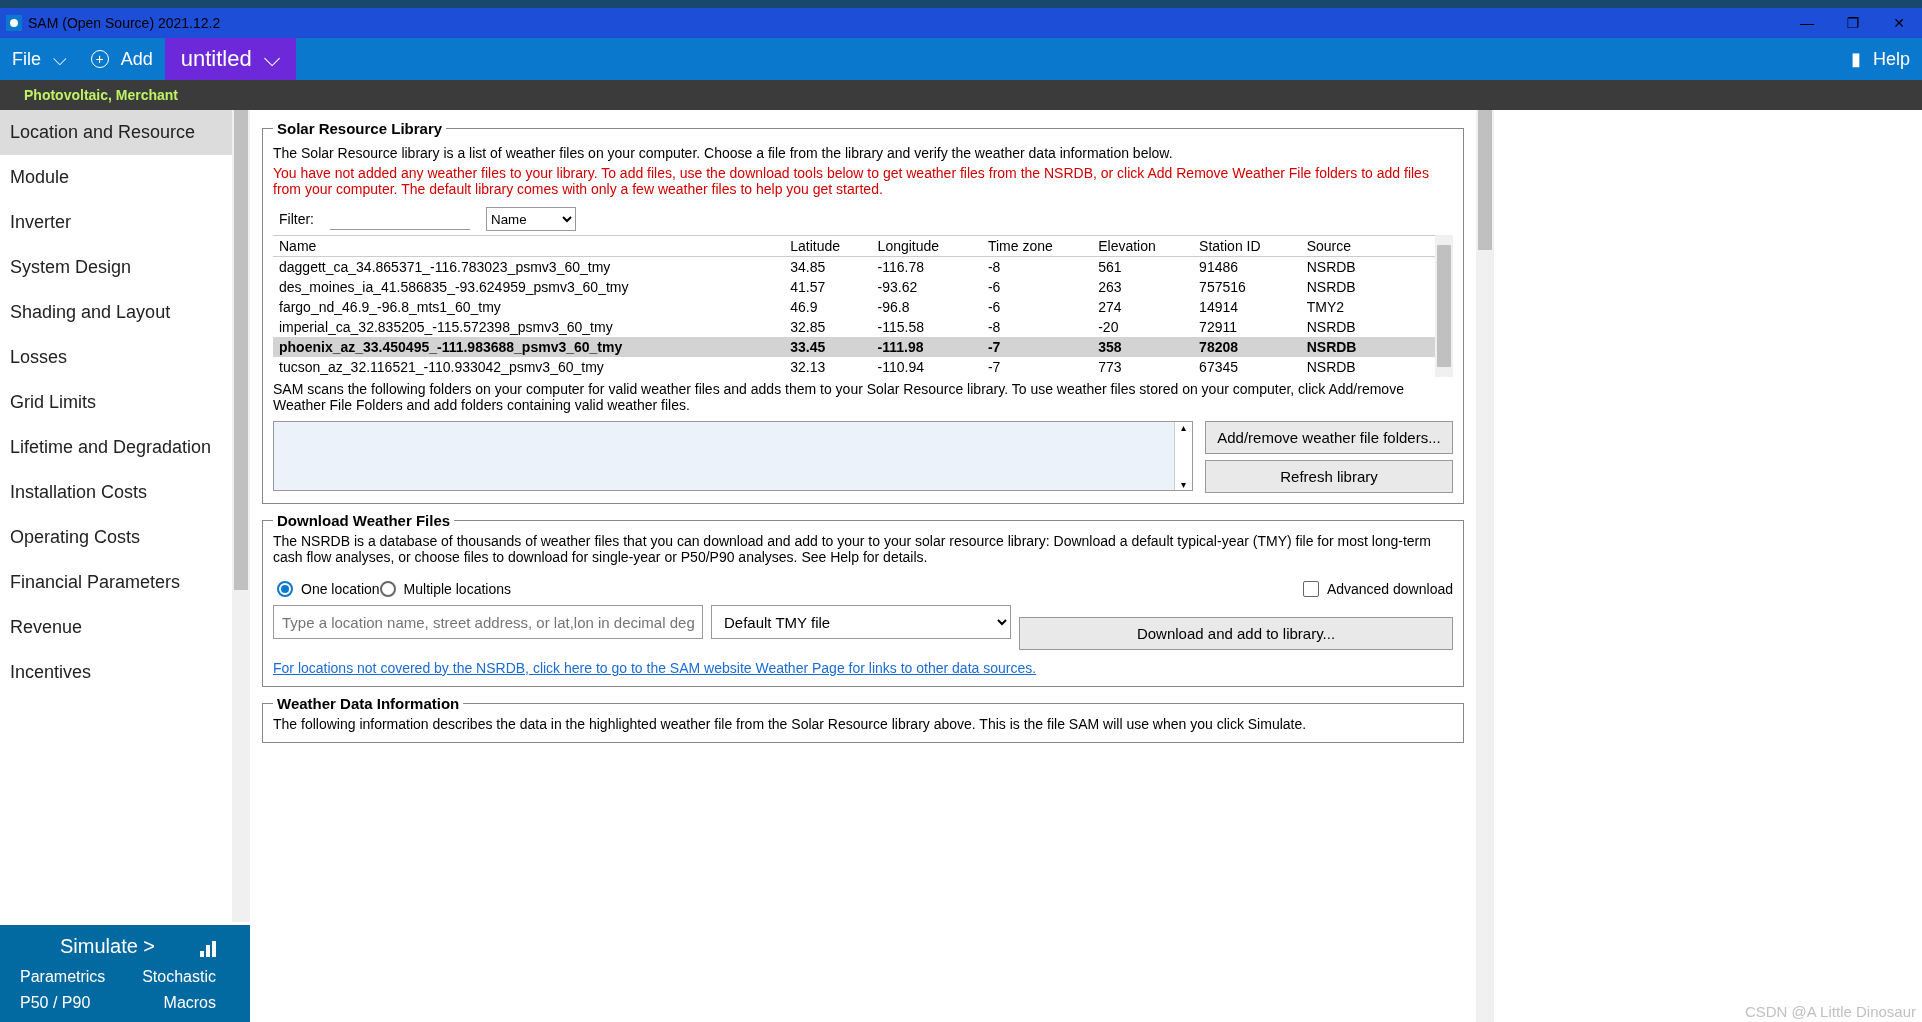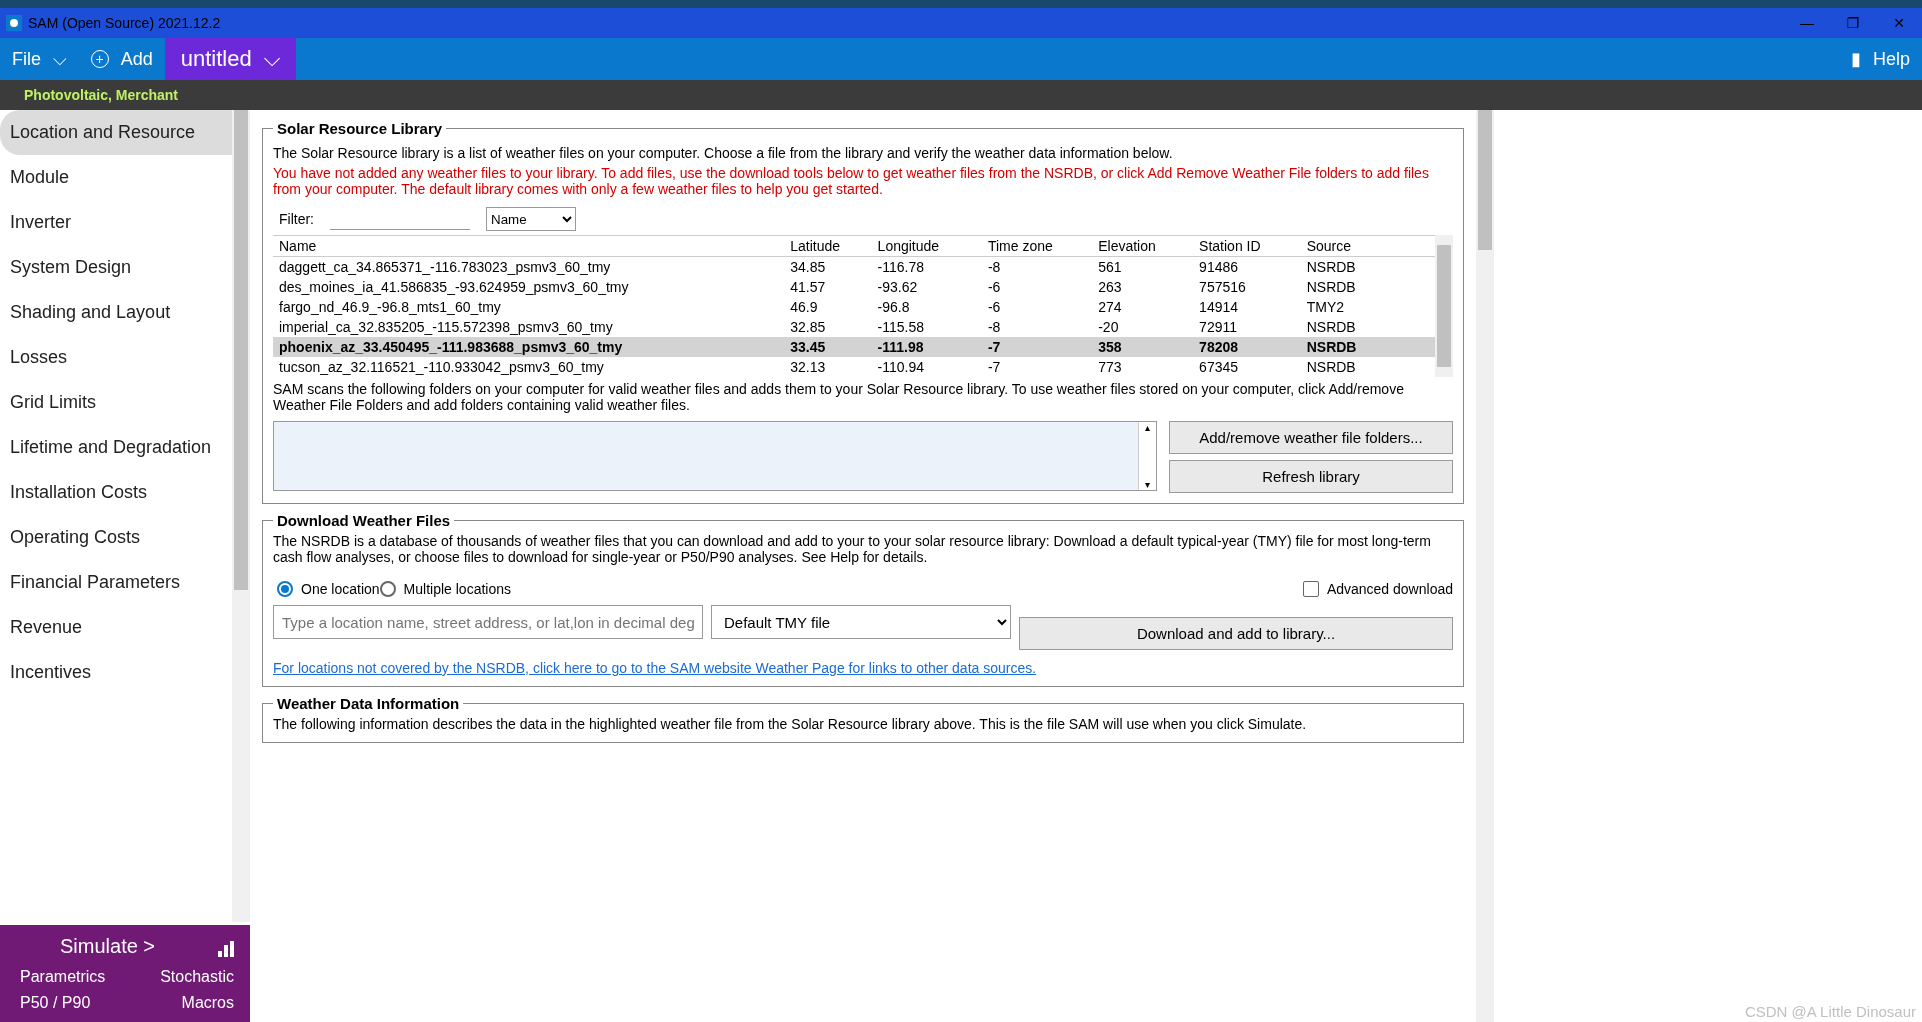--- a/index.html
+++ b/index.html
@@ -13,23 +13,23 @@
   .menubar { height: 42px; background: #0a78cc; display: flex; align-items: stretch; color: #fff; }
   .menubar .menuitem { display: flex; align-items: center; padding: 0 12px; font-size: 18px; gap: 12px; }
   .menubar .tab-active { background: #6d28d9; font-size: 22px; font-weight: 300; padding: 0 16px; justify-content: space-between; }
   .menubar .spacer { flex: 1; }
   .subheader { height: 30px; background: #3b3b3b; color: #bef264; display: flex; align-items: center; padding-left: 24px; font-weight: 600; font-size: 14px; }
   .main { display: flex; height: calc(1022px - 8px - 30px - 42px - 30px); }
   .sidebar { width: 250px; background: #fff; display: flex; flex-direction: column; position:relative;}
   .sidebar .scroll { position:absolute; right:0; top:0; bottom:100px; width:18px; background:#f0f0f0;}
   .sidebar .scroll .thumb { position:absolute; left:2px; right:2px; top:0; height:480px; background:#c0c0c0;}
   .sidebar .nav { flex:1; overflow:hidden;}
-  .nav-item { padding: 12px 10px; font-size: 18px; color: #222; white-space: nowrap; border-radius: 20px; }
+  .nav-item { padding: 12px 10px; font-size: 18px; color: #222; white-space: nowrap; }
   .nav-item.active { background: #dcdcdc; }
-  .sim-panel { background: #701a75; color: #fff; padding: 6px 6px 10px 10px; }
+  .sim-panel { background: #0369a1; color: #fff; padding: 6px 24px 10px 10px; }
   .sim-btn { display: flex; align-items: center; justify-content: space-between; font-size: 20px; padding: 4px 6px 10px 50px; }
   .sim-btn .bar-icon { width:20px; height:16px;}
   .sim-sub { display: flex; justify-content: space-between; font-size: 16px; padding: 0 10px; }
   .content-wrap { flex: 1; display: flex; }
   .content { padding: 10px 12px 0 12px; width: 1226px; overflow:hidden; }
   .bigscroll { width: 18px; background:#f0f0f0; position:relative;}
   .bigscroll .thumb { position:absolute; left:2px; right:2px; top:0; height:140px; background:#c0c0c0;}
   fieldset { border: 1px solid #888; padding: 4px 10px 10px 10px; margin-bottom: 8px; }
   legend { font-size: 15px; font-weight: 600; padding: 0 4px; }
   .srl-descr { margin: 4px 0; }
@@ -40,21 +40,21 @@
   .table-wrap { display:flex;}
   table { border-collapse: collapse; width: 100%; font-size: 14px; }
   th, td { text-align: left; padding: 2px 6px; white-space: nowrap; }
   th { font-weight: 400; border-bottom: 1px solid #ccc; border-top: 1px solid #ccc; background:#fff;}
   tbody tr.selected { background: #d3d3d3; font-weight:600;}
   .table-scroll { width:18px; background:#f0f0f0; position:relative;}
   .table-scroll .thumb { position:absolute; left:2px; right:2px; top:10px; bottom:10px; background:#c0c0c0;}
   .folders-row { display: flex; gap: 12px; margin-top: 8px; }
   .folders-box { flex: 1; height: 70px; border: 1px solid #999; background: #ecf2f9; position:relative;}
   .folders-box .arrows { position:absolute; right:0; top:0; bottom:0; width:18px; background:#fff; display:flex; flex-direction:column; justify-content:space-between; align-items:center; font-size:10px; border-left:1px solid #ccc;}
-  .folder-btns { display:flex; flex-direction:column; gap:6px; width:284px;}
+  .folder-btns { display:flex; flex-direction:column; gap:6px; width:248px;}
   .btn { border: 1px solid #999; background: #e9e9e9; padding: 7px 10px; text-align: center; font-size:15px;}
   .dwl-row1 { display:flex; align-items:center; margin: 16px 0 8px 4px;}
   .radio-group { display:flex; align-items:center; gap:8px;}
   .dwl-row2 { display:flex; gap:8px;}
   .dwl-row2 input[type=text] { flex:0 0 430px; border:1px solid #999; padding:6px 8px; font-size:15px; height: 34px;}
   .dwl-row2 select { flex:0 0 300px; border:1px solid #999; padding:4px 8px; font-size:15px; background:#fff; height: 34px;}
   .dwl-row2 .btn { flex:1;margin-top:12px;}
   .link { color: #1a6bd6; text-decoration: underline; display:inline-block; margin-top:10px;}
   .radio { appearance:none; width:16px; height:16px; border:2px solid #666; border-radius:50%; position:relative; }
   .radio:checked { border-color: #0a78cc;}

